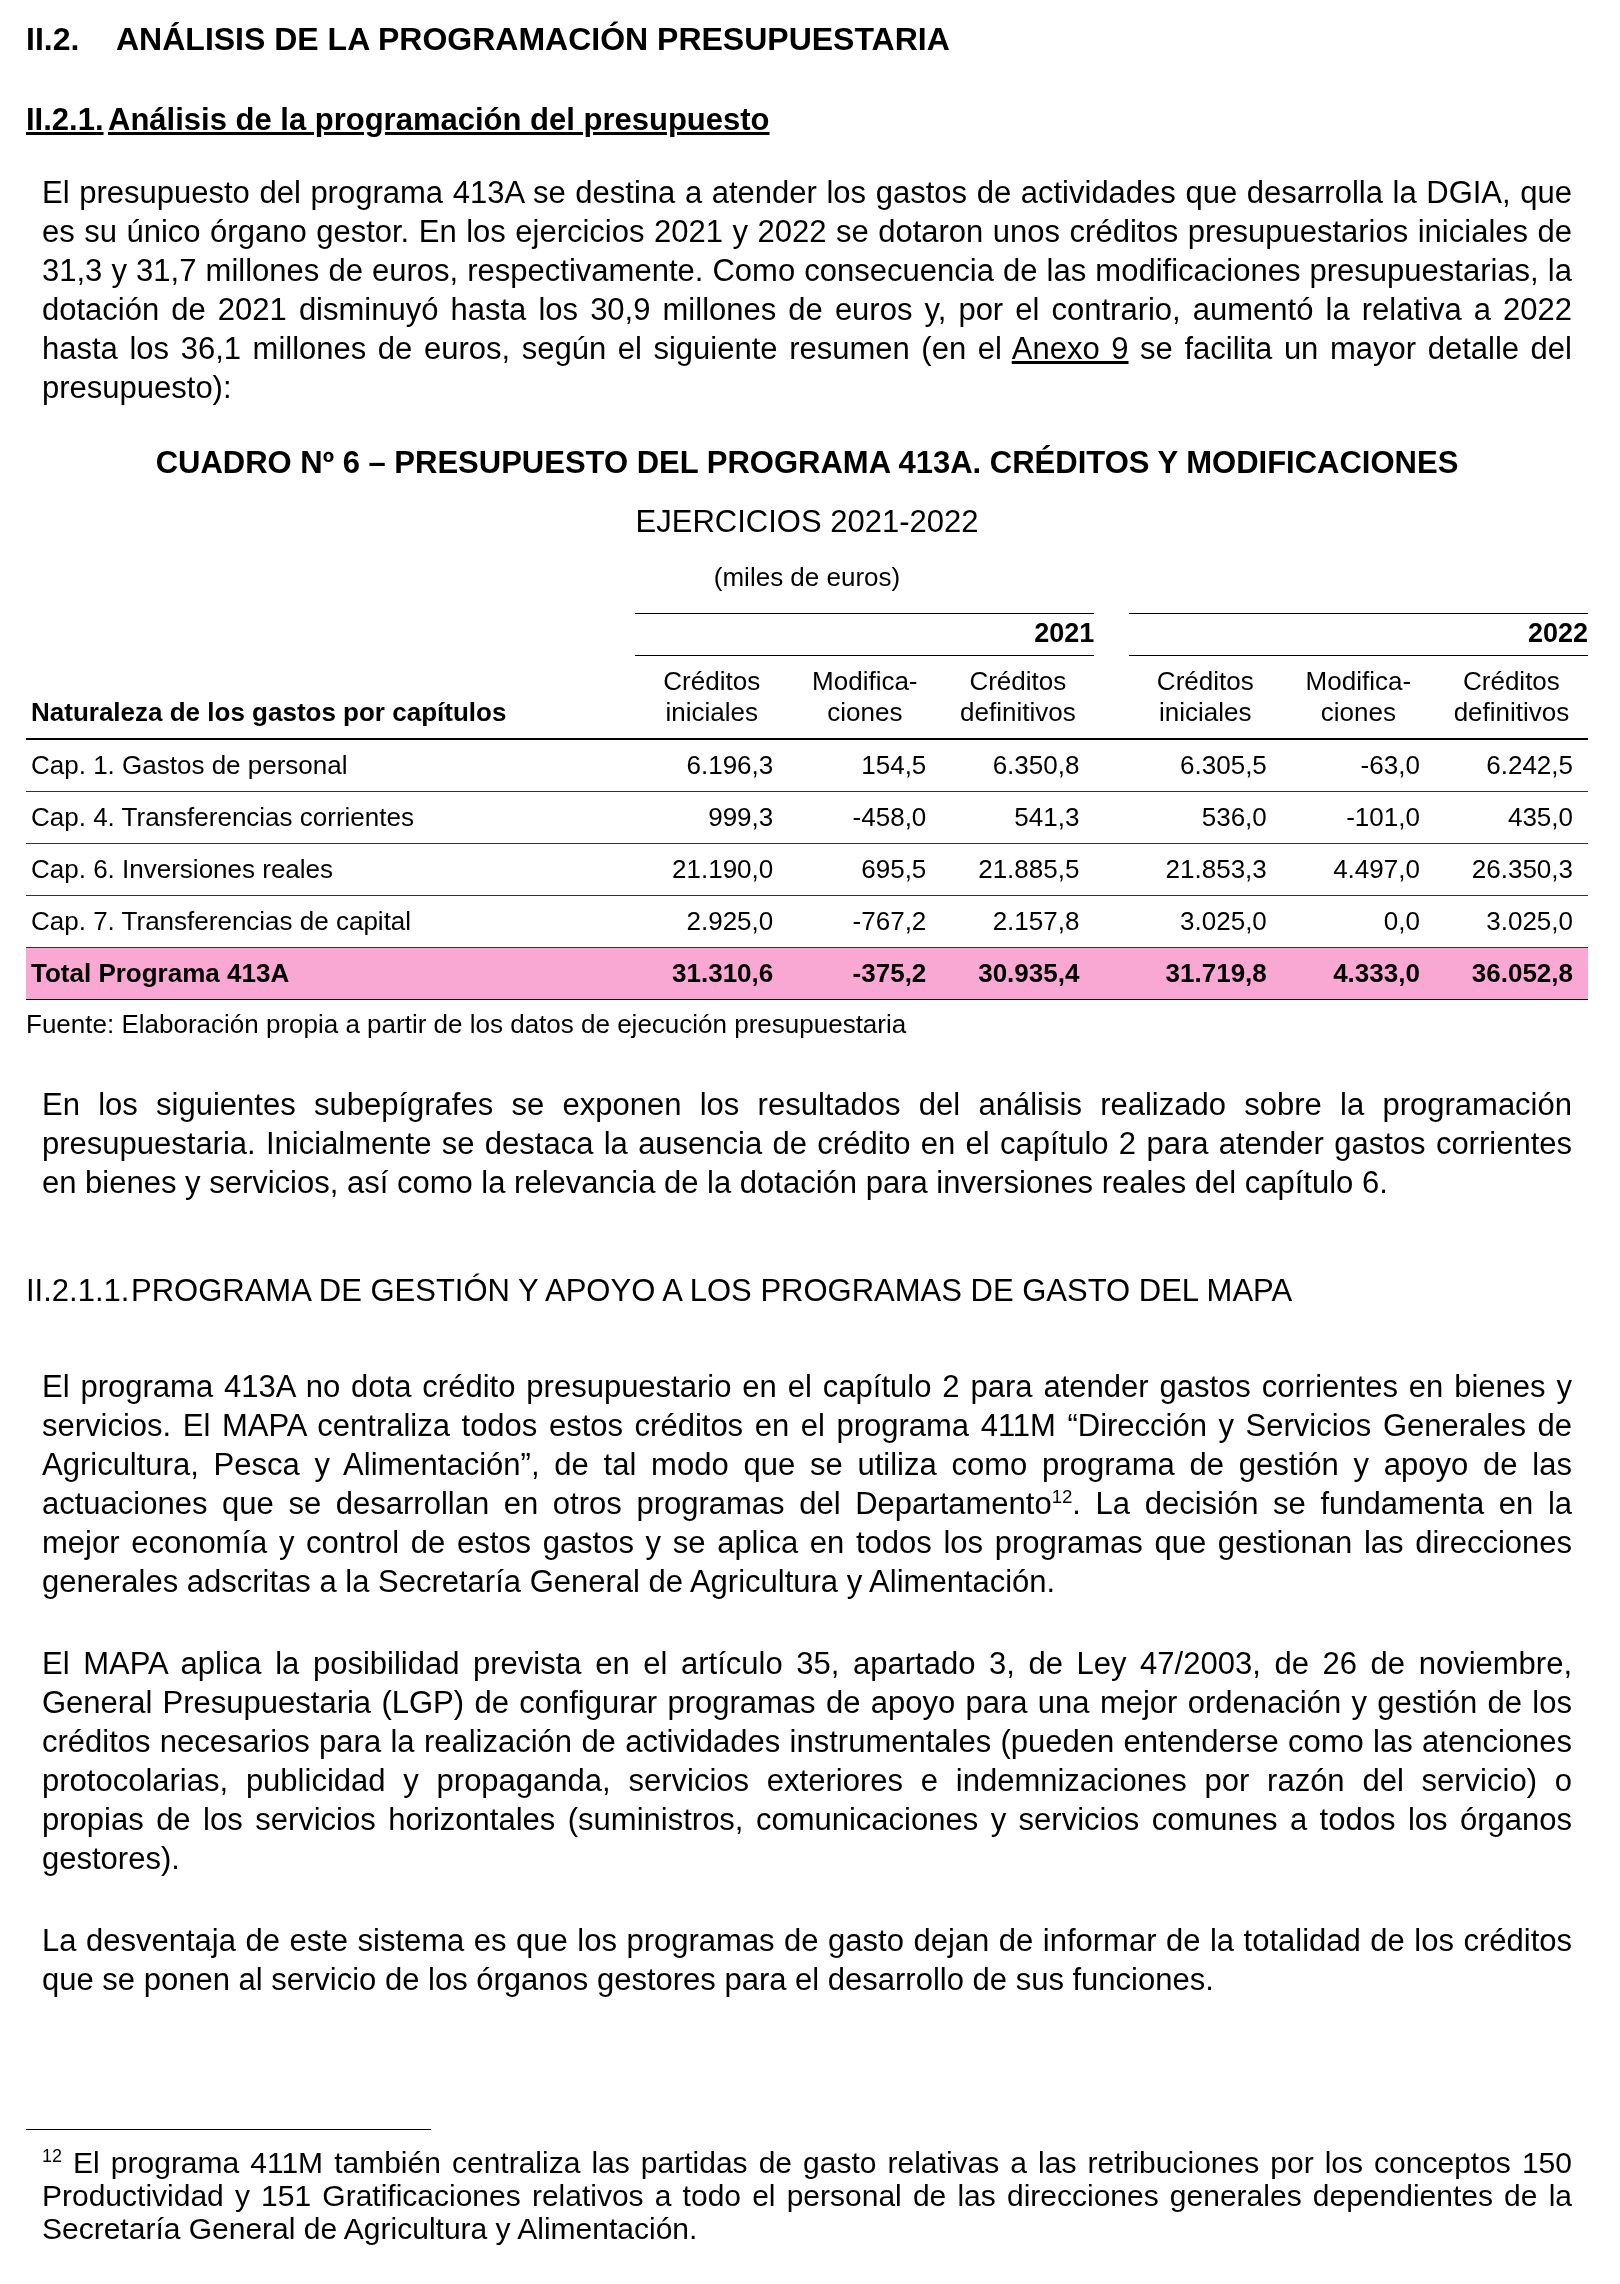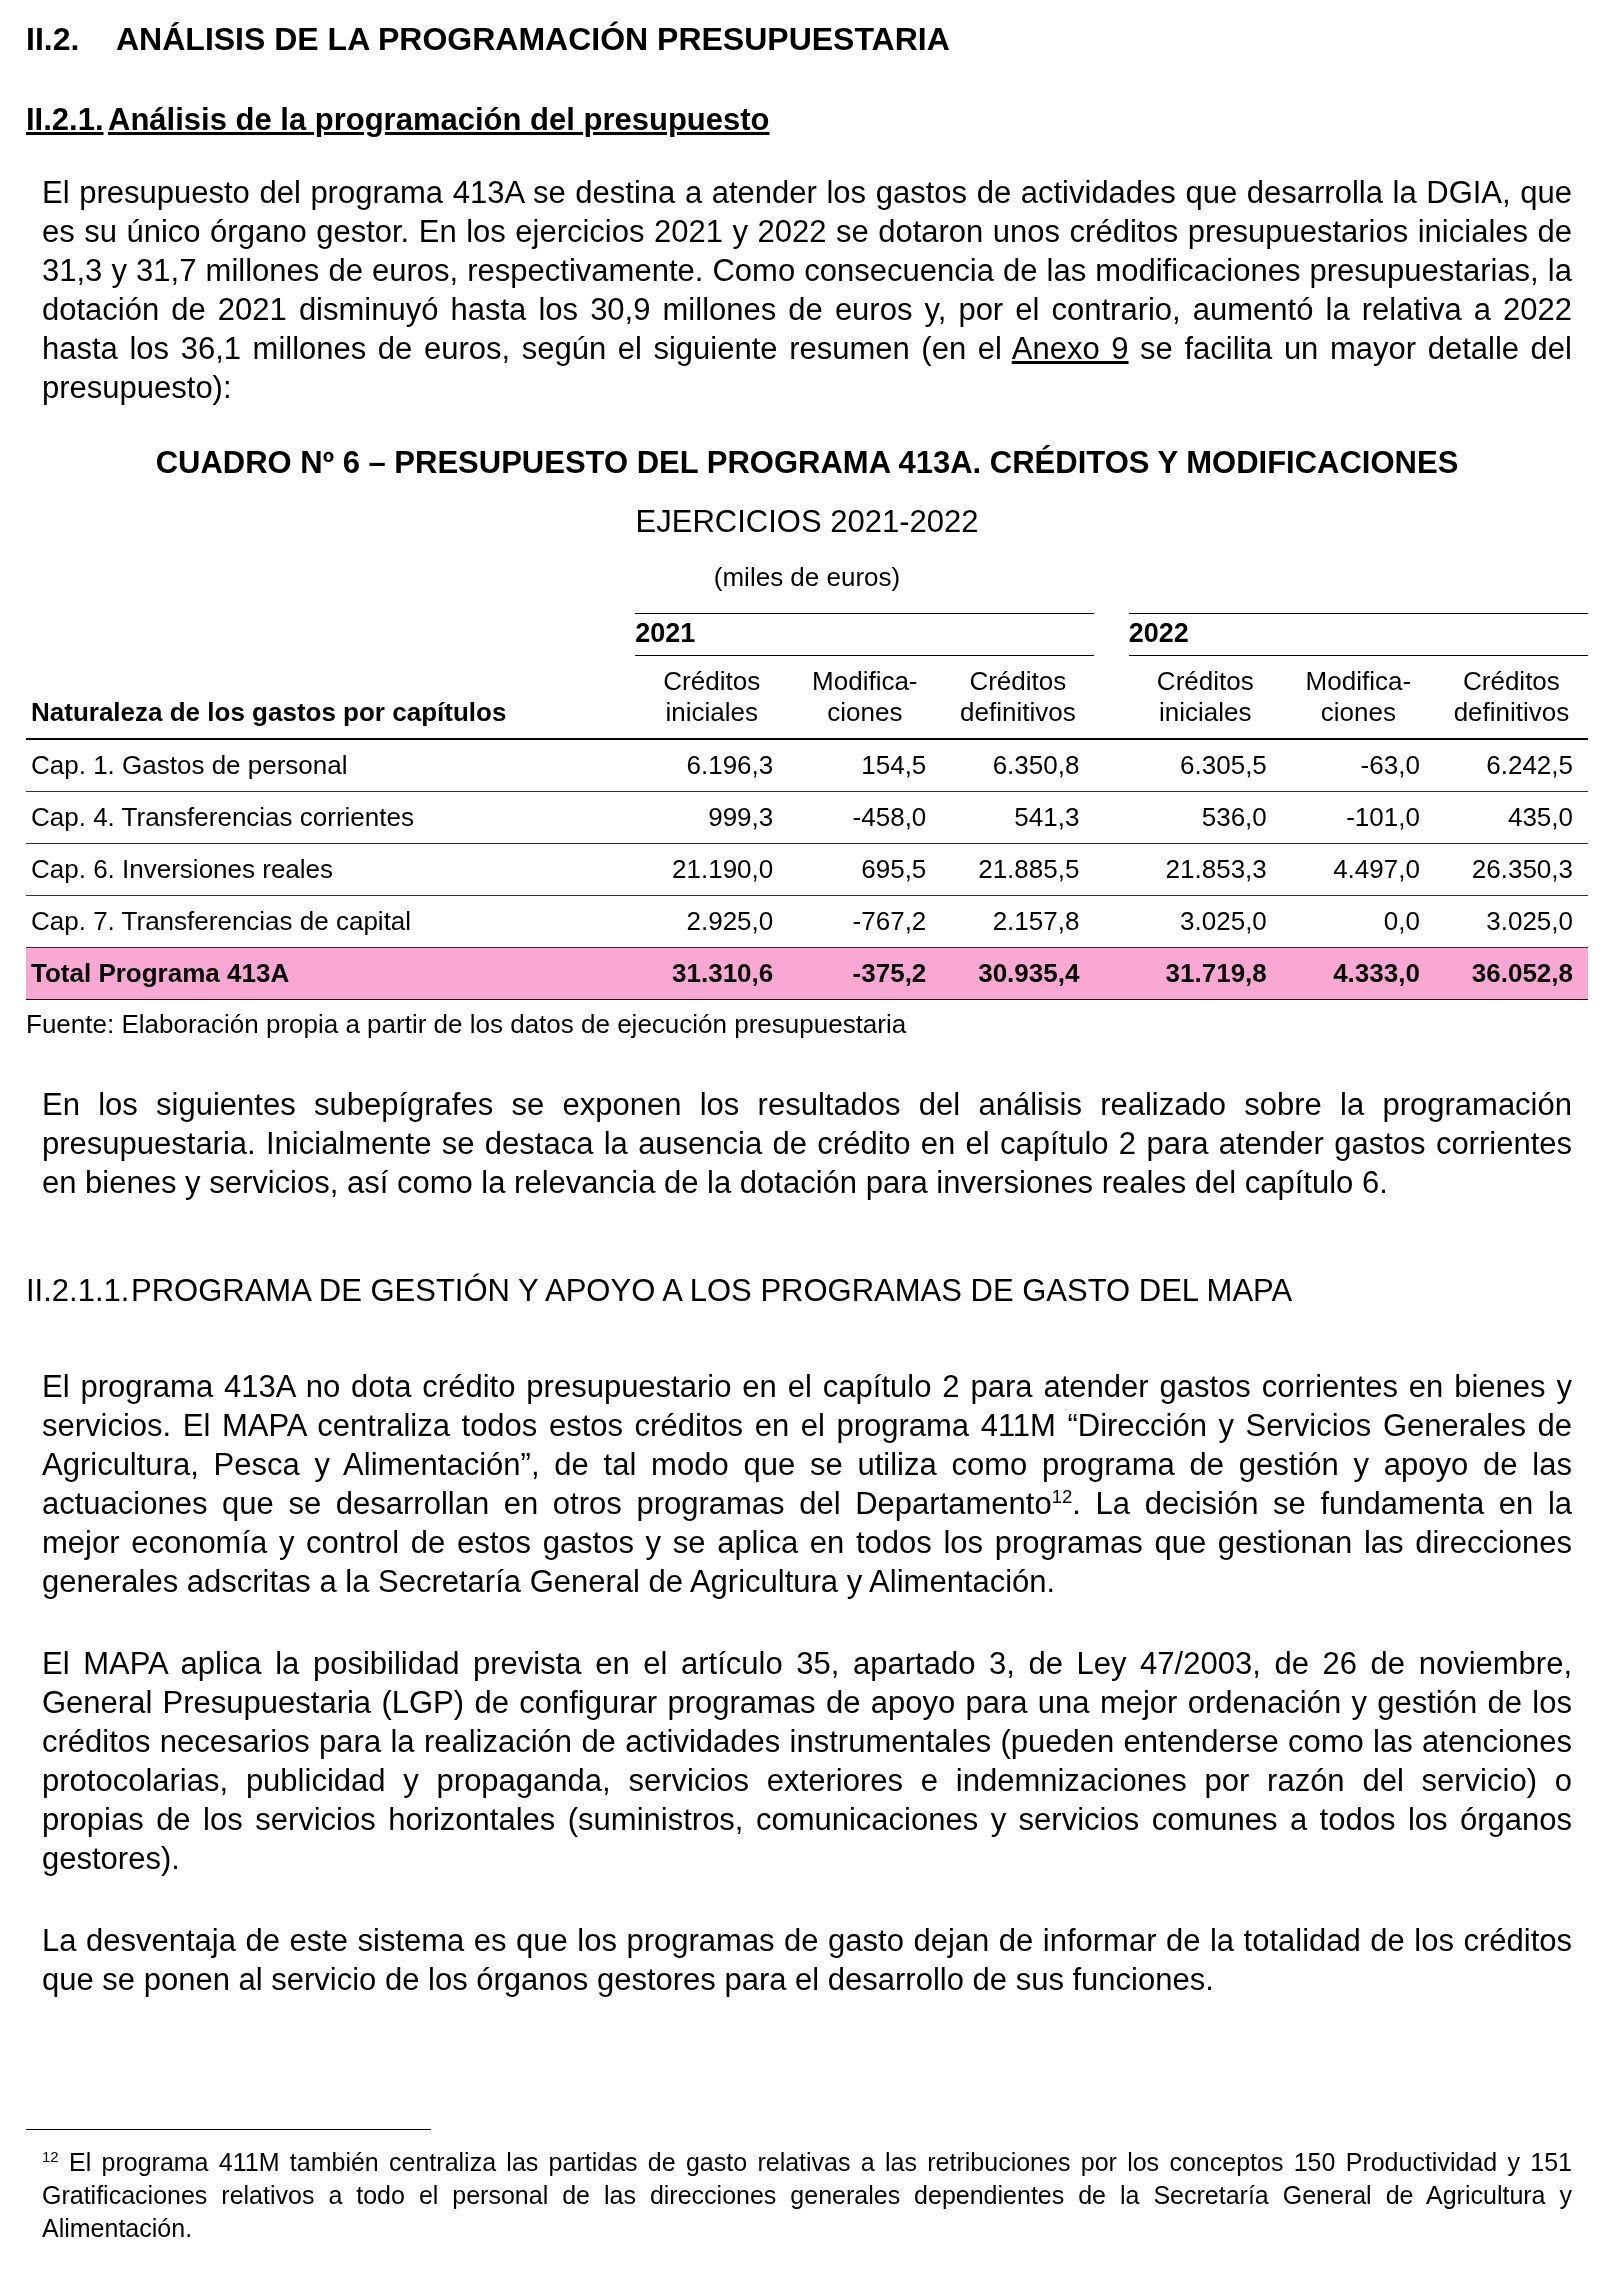--- a/index.html
+++ b/index.html
@@ -30,21 +30,21 @@
   .tbl-units { text-align: center; font-size: 26px; margin: 0 0 16.5px 0; }
 
   .ref-link { text-decoration: underline; color: #000; cursor: pointer; }
 
   sup { font-size: 60%; vertical-align: super; line-height: 0; }
 
   table.budget-table { width: 100%; border-collapse: collapse; font-size: 26px; table-layout: fixed; }
   .budget-table th, .budget-table td { padding: 7.4px 3.3px; }
 
   .year-row .year {
-    font-size: 27px; font-weight: bold; text-align: left;
+    font-size: 27px; font-weight: bold; text-align: right;
     border-top: 1.6px solid #000; border-bottom: 1.6px solid #000;
     padding: 4.1px 0 5.8px 0;
   }
   .year-row .blank, .year-row .gap { border: none; }
 
   .sub-row th {
     font-weight: normal; text-align: center; vertical-align: bottom;
     white-space: pre-line; line-height: 31px;
     border-bottom: 2.5px solid #000;
     padding: 10px 1.6px 10px 1.6px;
@@ -63,21 +63,21 @@
 
   .fuente { font-size: 26px; line-height: 33px; text-align: left; margin: 8.2px 0 44px 0; }
 
   .p2 { margin-bottom: 71px; }
   .p3 { margin-bottom: 43px; }
   .p4 { margin-bottom: 43px; }
   .p5 { margin-bottom: 0; }
 
   .footnote {
     position: absolute; left: 26px; right: 33px; bottom: 23px;
-    font-size: 25px; line-height: 33px;
+    font-size: 30px; line-height: 33px;
   }
   .footnote .rule { width: 405px; height: 0; border-top: 1.6px solid #000; margin-bottom: 11.5px; }
   .footnote p { text-align: justify; line-height: 33px; }
 </style>
 </head>
 <body>
 
 <div class="page">
 
   <h1 class="h1">

